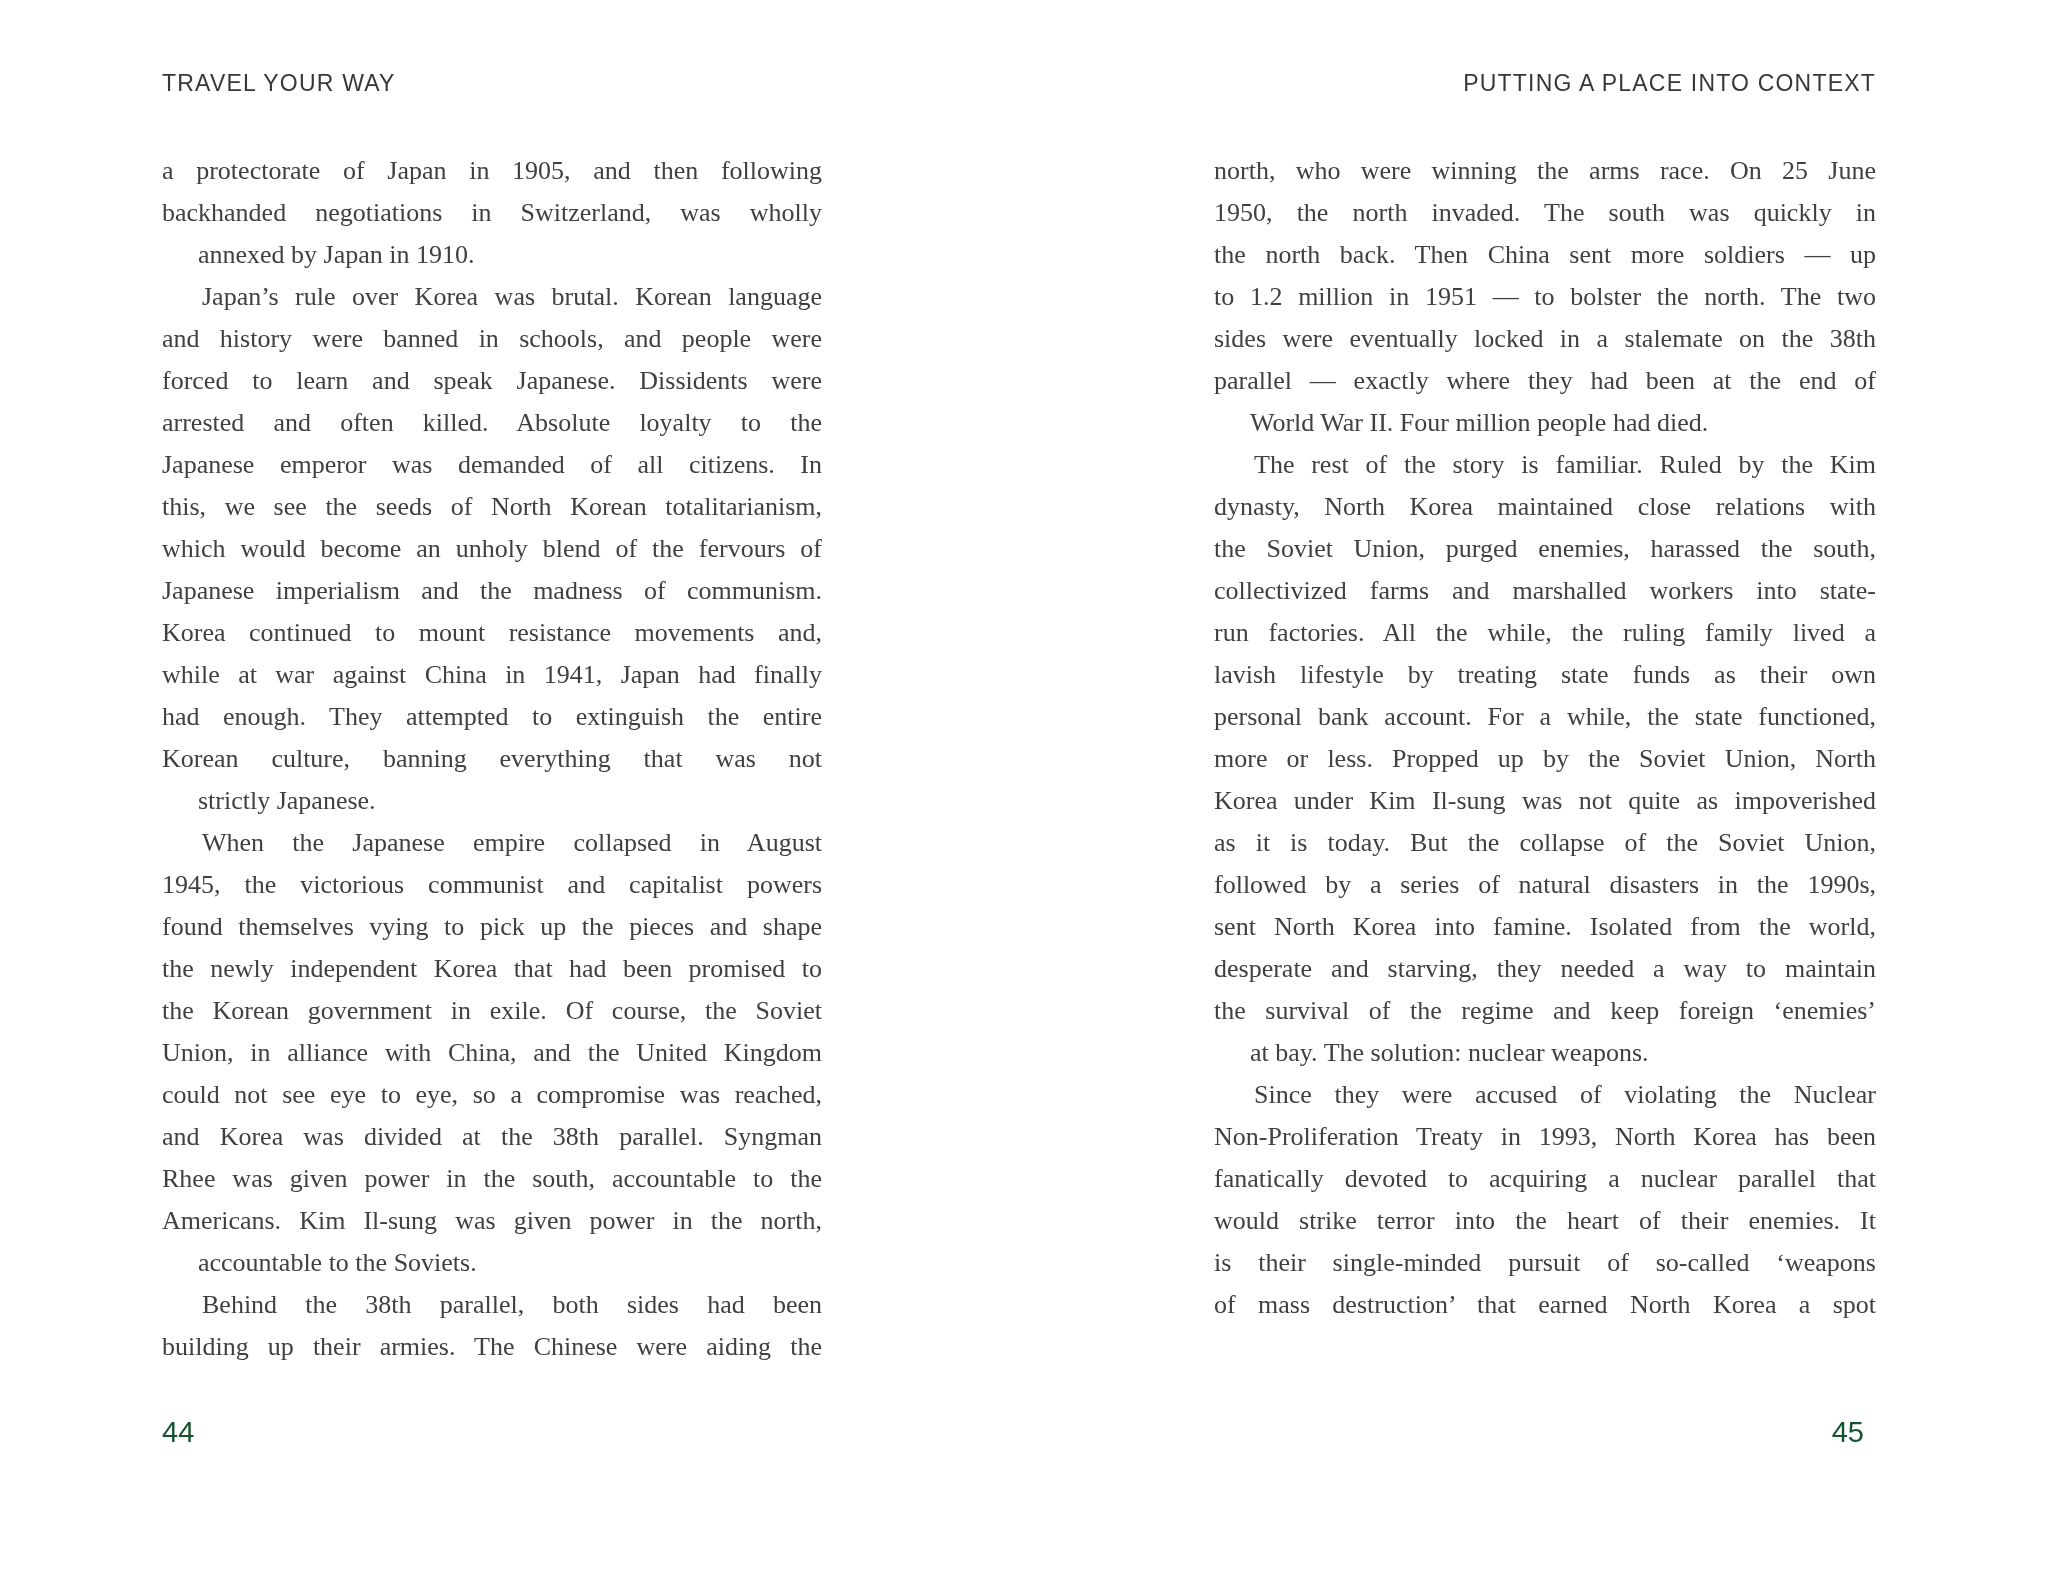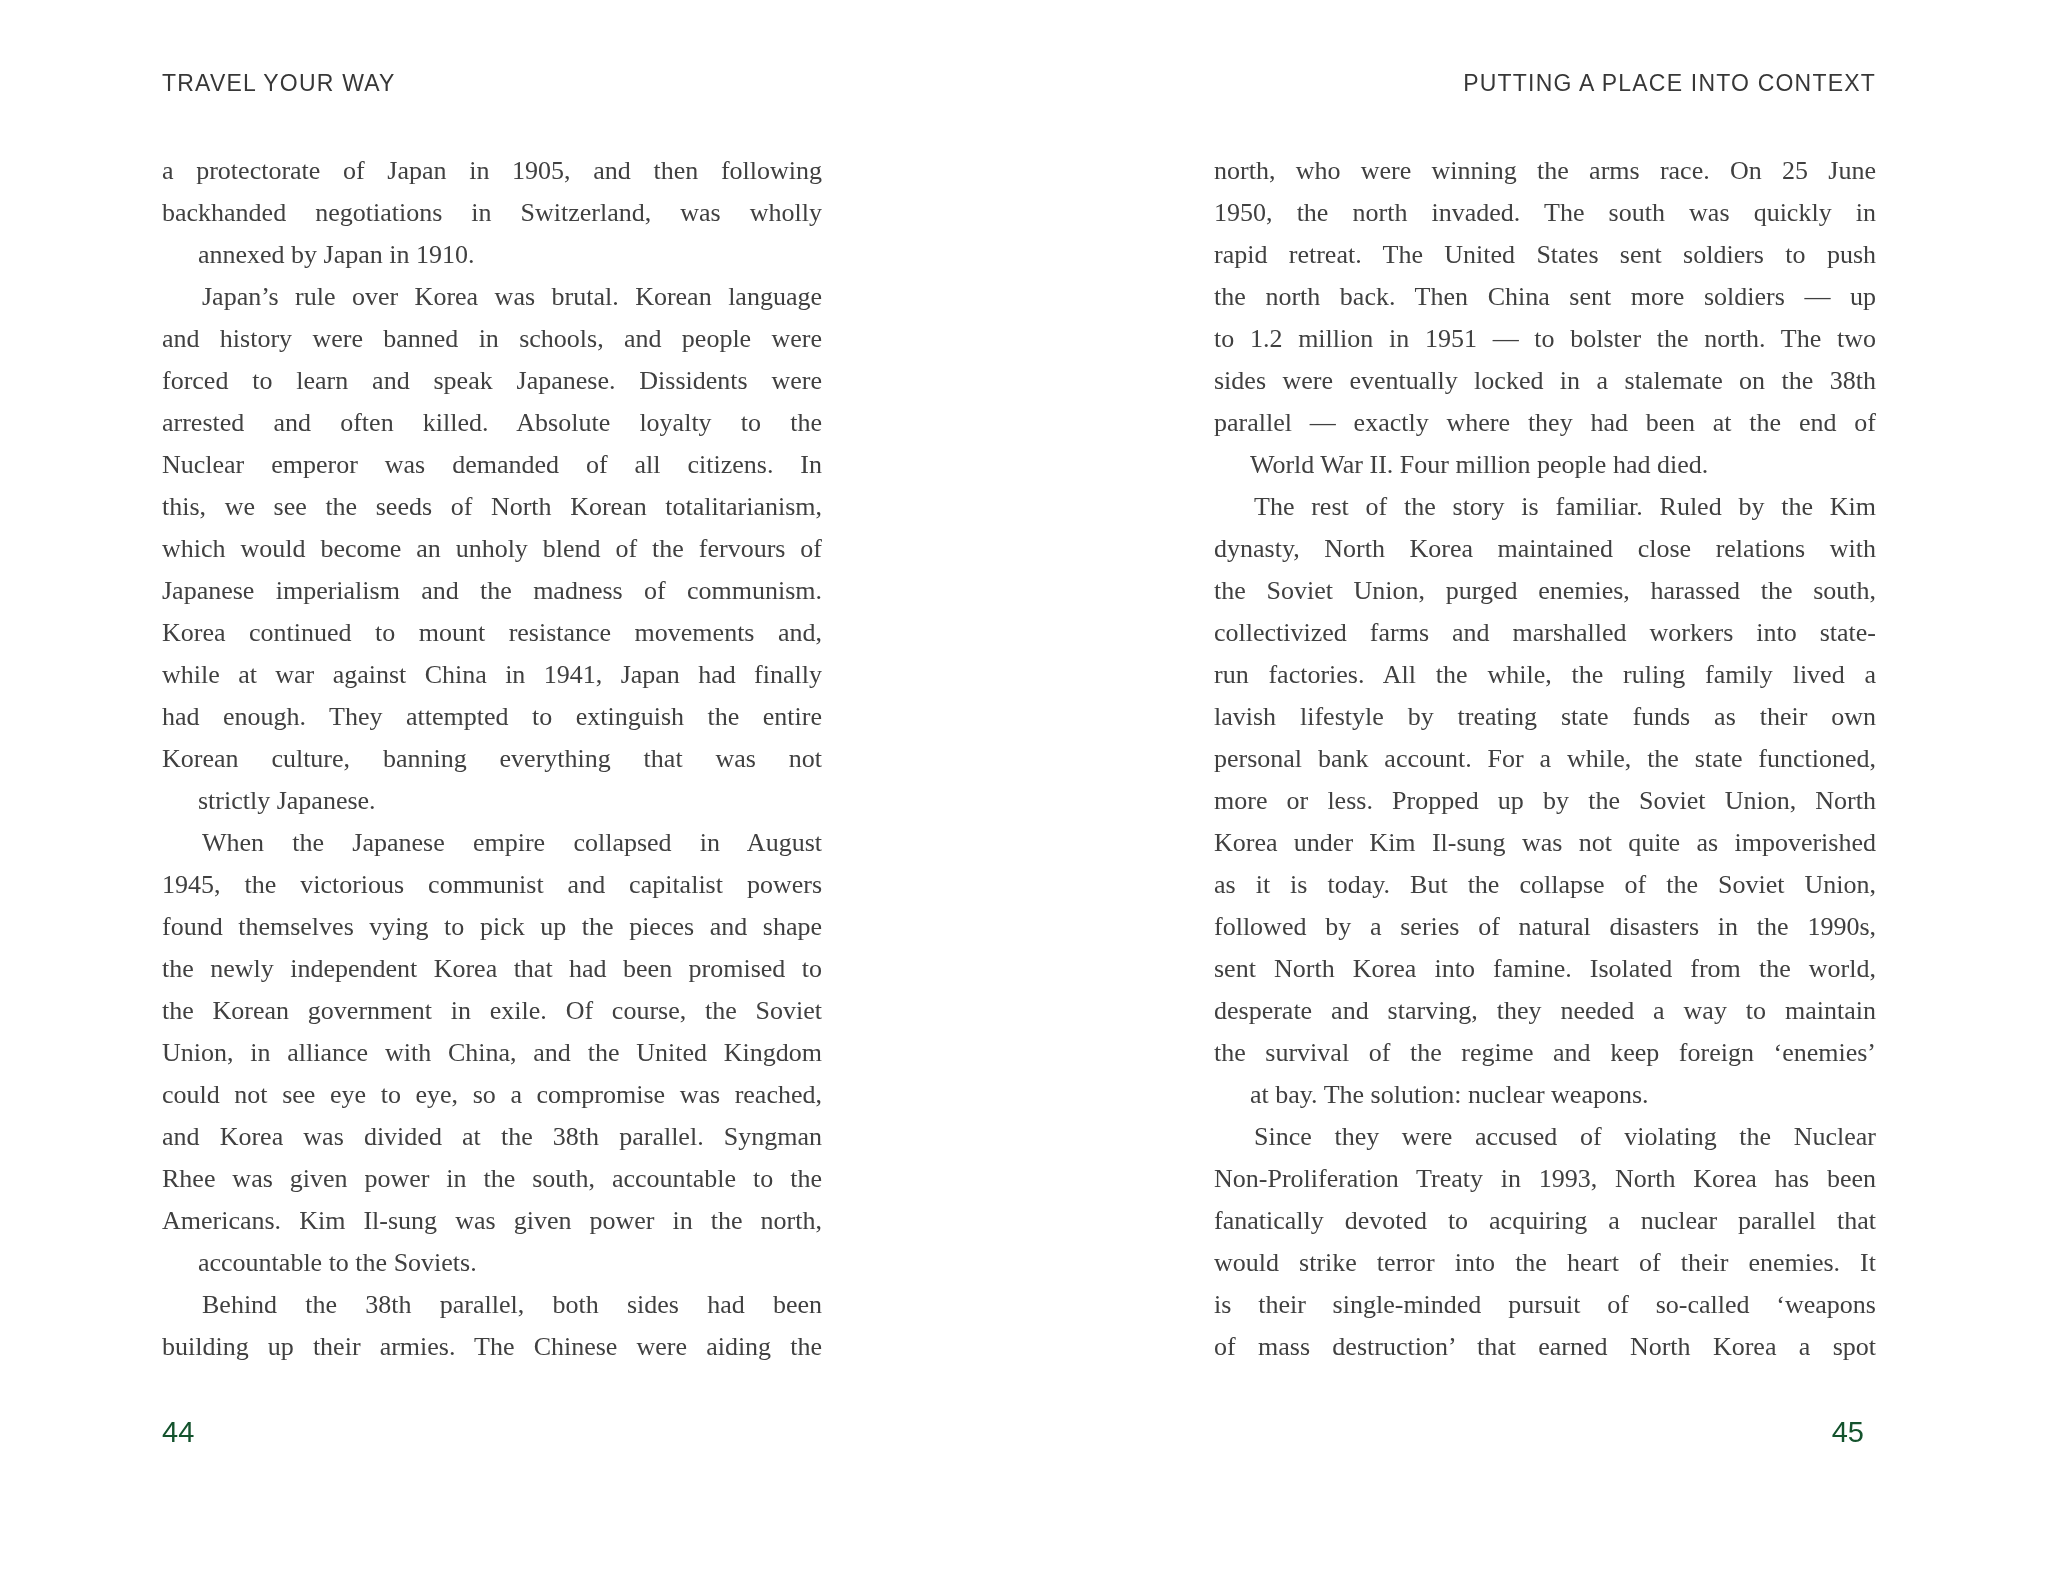--- a/index.html
+++ b/index.html
@@ -61,21 +61,21 @@
   <section class="page left">
     <div class="running-header">TRAVEL YOUR WAY</div>
     <div class="body-text">
         <div class="line">a protectorate of Japan in 1905, and then following</div>
         <div class="line">backhanded negotiations in Switzerland, was wholly</div>
         <div class="line no-just-last">annexed by Japan in 1910.</div>
         <div class="line indent">Japan’s rule over Korea was brutal. Korean language</div>
         <div class="line">and history were banned in schools, and people were</div>
         <div class="line">forced to learn and speak Japanese. Dissidents were</div>
         <div class="line">arrested and often killed. Absolute loyalty to the</div>
-        <div class="line">Nuclear emperor was demanded of all citizens. In</div>
+        <div class="line">Japanese emperor was demanded of all citizens. In</div>
         <div class="line">this, we see the seeds of North Korean totalitarianism,</div>
         <div class="line">which would become an unholy blend of the fervours of</div>
         <div class="line">Japanese imperialism and the madness of communism.</div>
         <div class="line">Korea continued to mount resistance movements and,</div>
         <div class="line">while at war against China in 1941, Japan had finally</div>
         <div class="line">had enough. They attempted to extinguish the entire</div>
         <div class="line">Korean culture, banning everything that was not</div>
         <div class="line no-just-last">strictly Japanese.</div>
         <div class="line indent">When the Japanese empire collapsed in August</div>
         <div class="line">1945, the victorious communist and capitalist powers</div>
@@ -92,21 +92,20 @@
         <div class="line">building up their armies. The Chinese were aiding the</div>
       </div>
     <div class="page-number">44</div>
   </section>
 
   <section class="page right">
     <div class="running-header">PUTTING A PLACE INTO CONTEXT</div>
     <div class="body-text">
         <div class="line">north, who were winning the arms race. On 25 June</div>
         <div class="line">1950, the north invaded. The south was quickly in</div>
-        <div class="line">rapid retreat. The United States sent soldiers to push</div>
         <div class="line">the north back. Then China sent more soldiers — up</div>
         <div class="line">to 1.2 million in 1951 — to bolster the north. The two</div>
         <div class="line">sides were eventually locked in a stalemate on the 38th</div>
         <div class="line">parallel — exactly where they had been at the end of</div>
         <div class="line no-just-last">World War II. Four million people had died.</div>
         <div class="line indent">The rest of the story is familiar. Ruled by the Kim</div>
         <div class="line">dynasty, North Korea maintained close relations with</div>
         <div class="line">the Soviet Union, purged enemies, harassed the south,</div>
         <div class="line">collectivized farms and marshalled workers into state-</div>
         <div class="line">run factories. All the while, the ruling family lived a</div>

